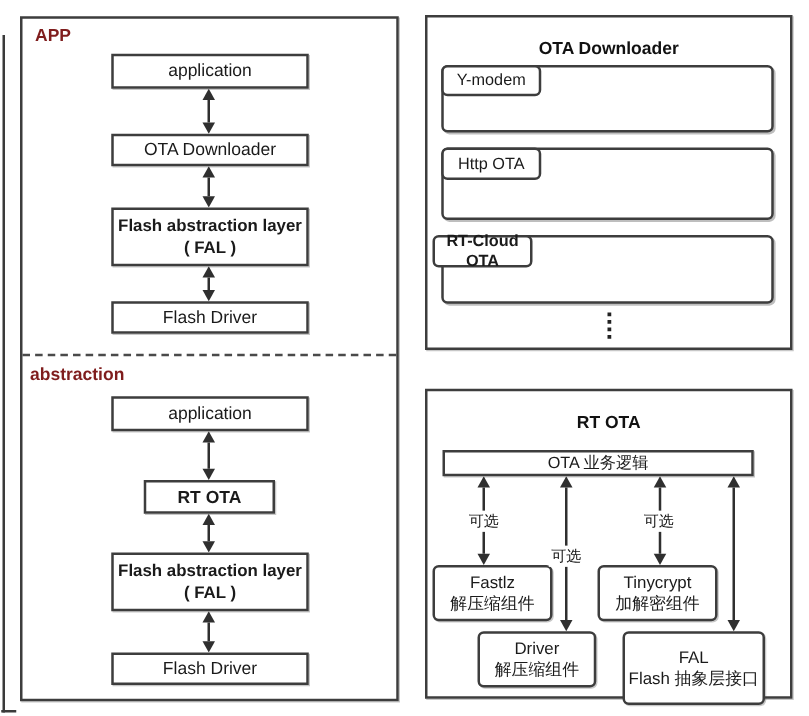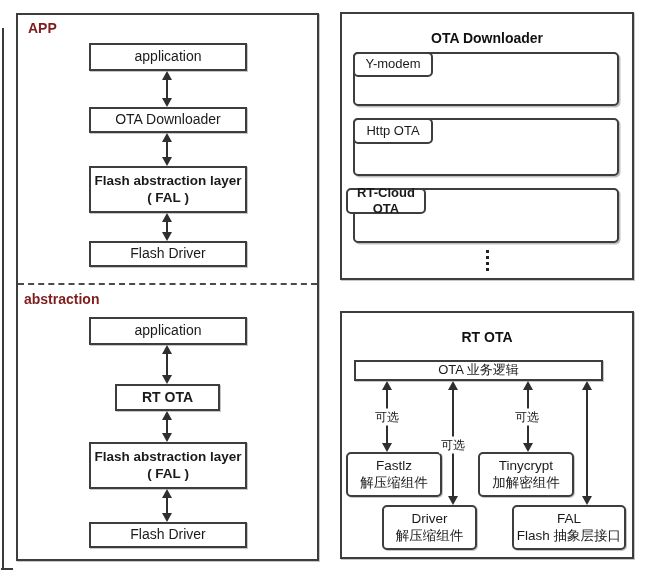--- a/index.html
+++ b/index.html
@@ -194,20 +194,20 @@
       <span>解压缩组件</span>
     </div>
     <div class="box rounded fs135" style="left:136px;top:139px;width:96px;height:45px;">
       <span>Tinycrypt</span>
       <span>加解密组件</span>
     </div>
     <div class="box rounded fs135" style="left:40px;top:192px;width:95px;height:45px;">
       <span>Driver</span>
       <span>解压缩组件</span>
     </div>
-    <div class="box rounded fs135" style="left:170px;top:192px;width:114px;height:45px;">
+    <div class="box rounded fs135" style="left:156px;top:192px;width:114px;height:59px;">
       <span>FAL</span>
       <span>Flash 抽象层接口</span>
     </div>
 
   </section>
 
 </div>
 
 </body></html>

